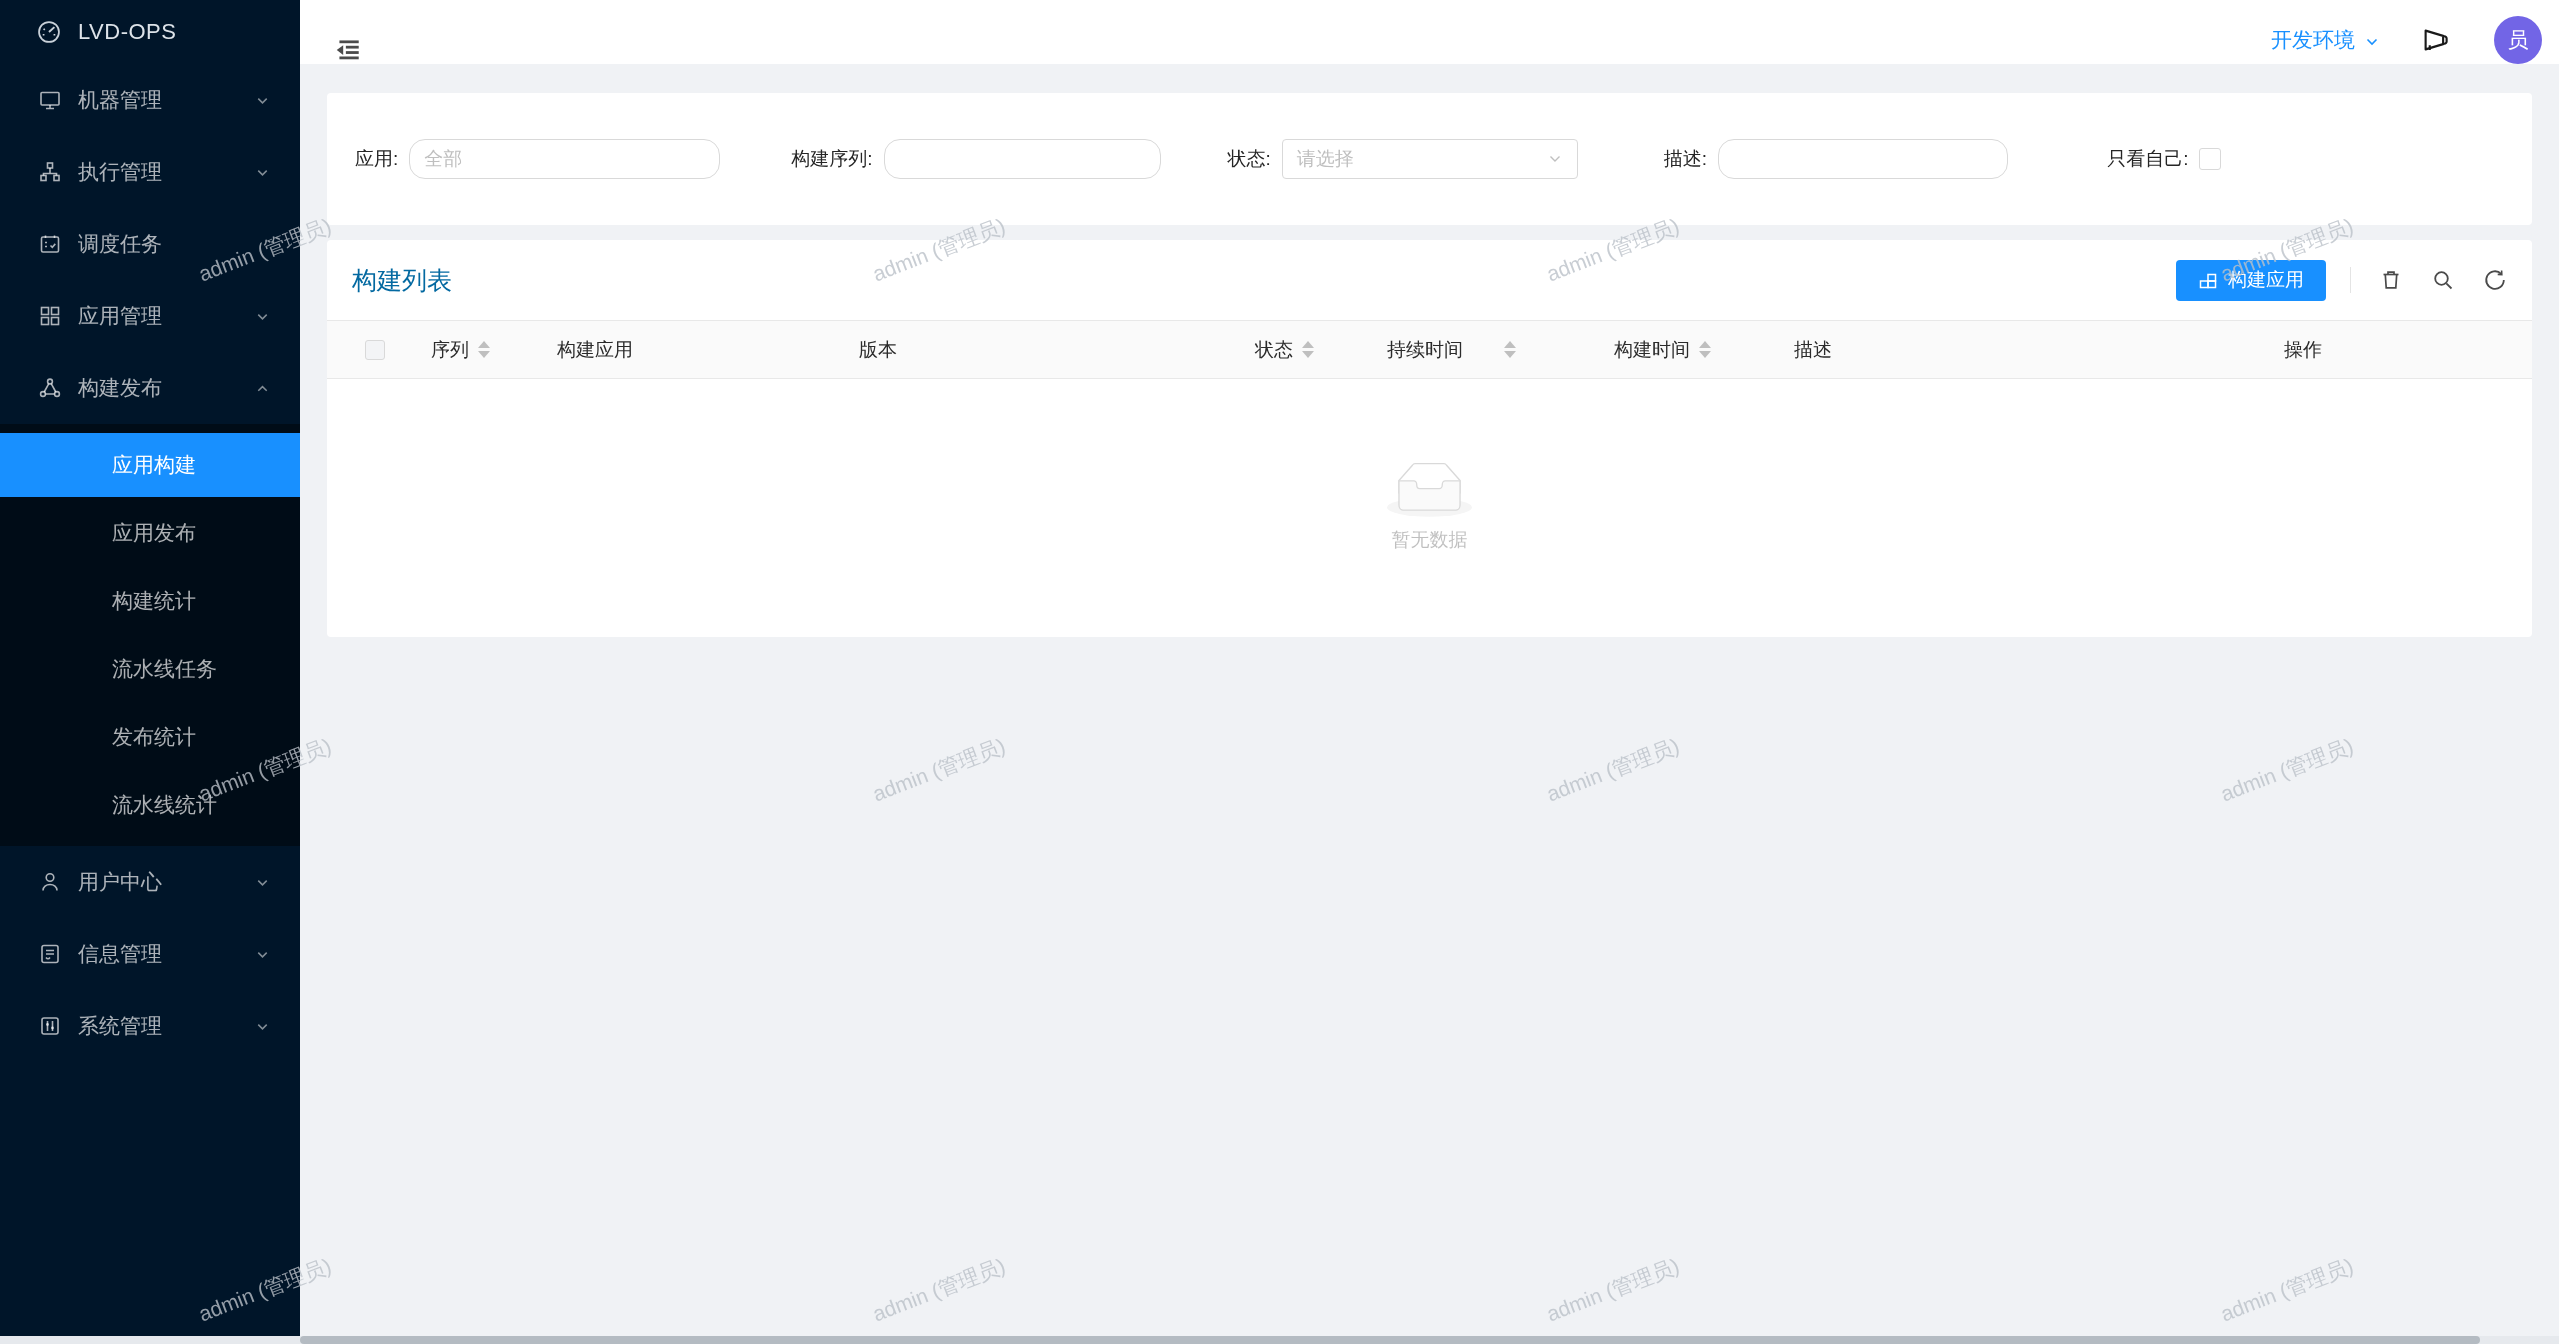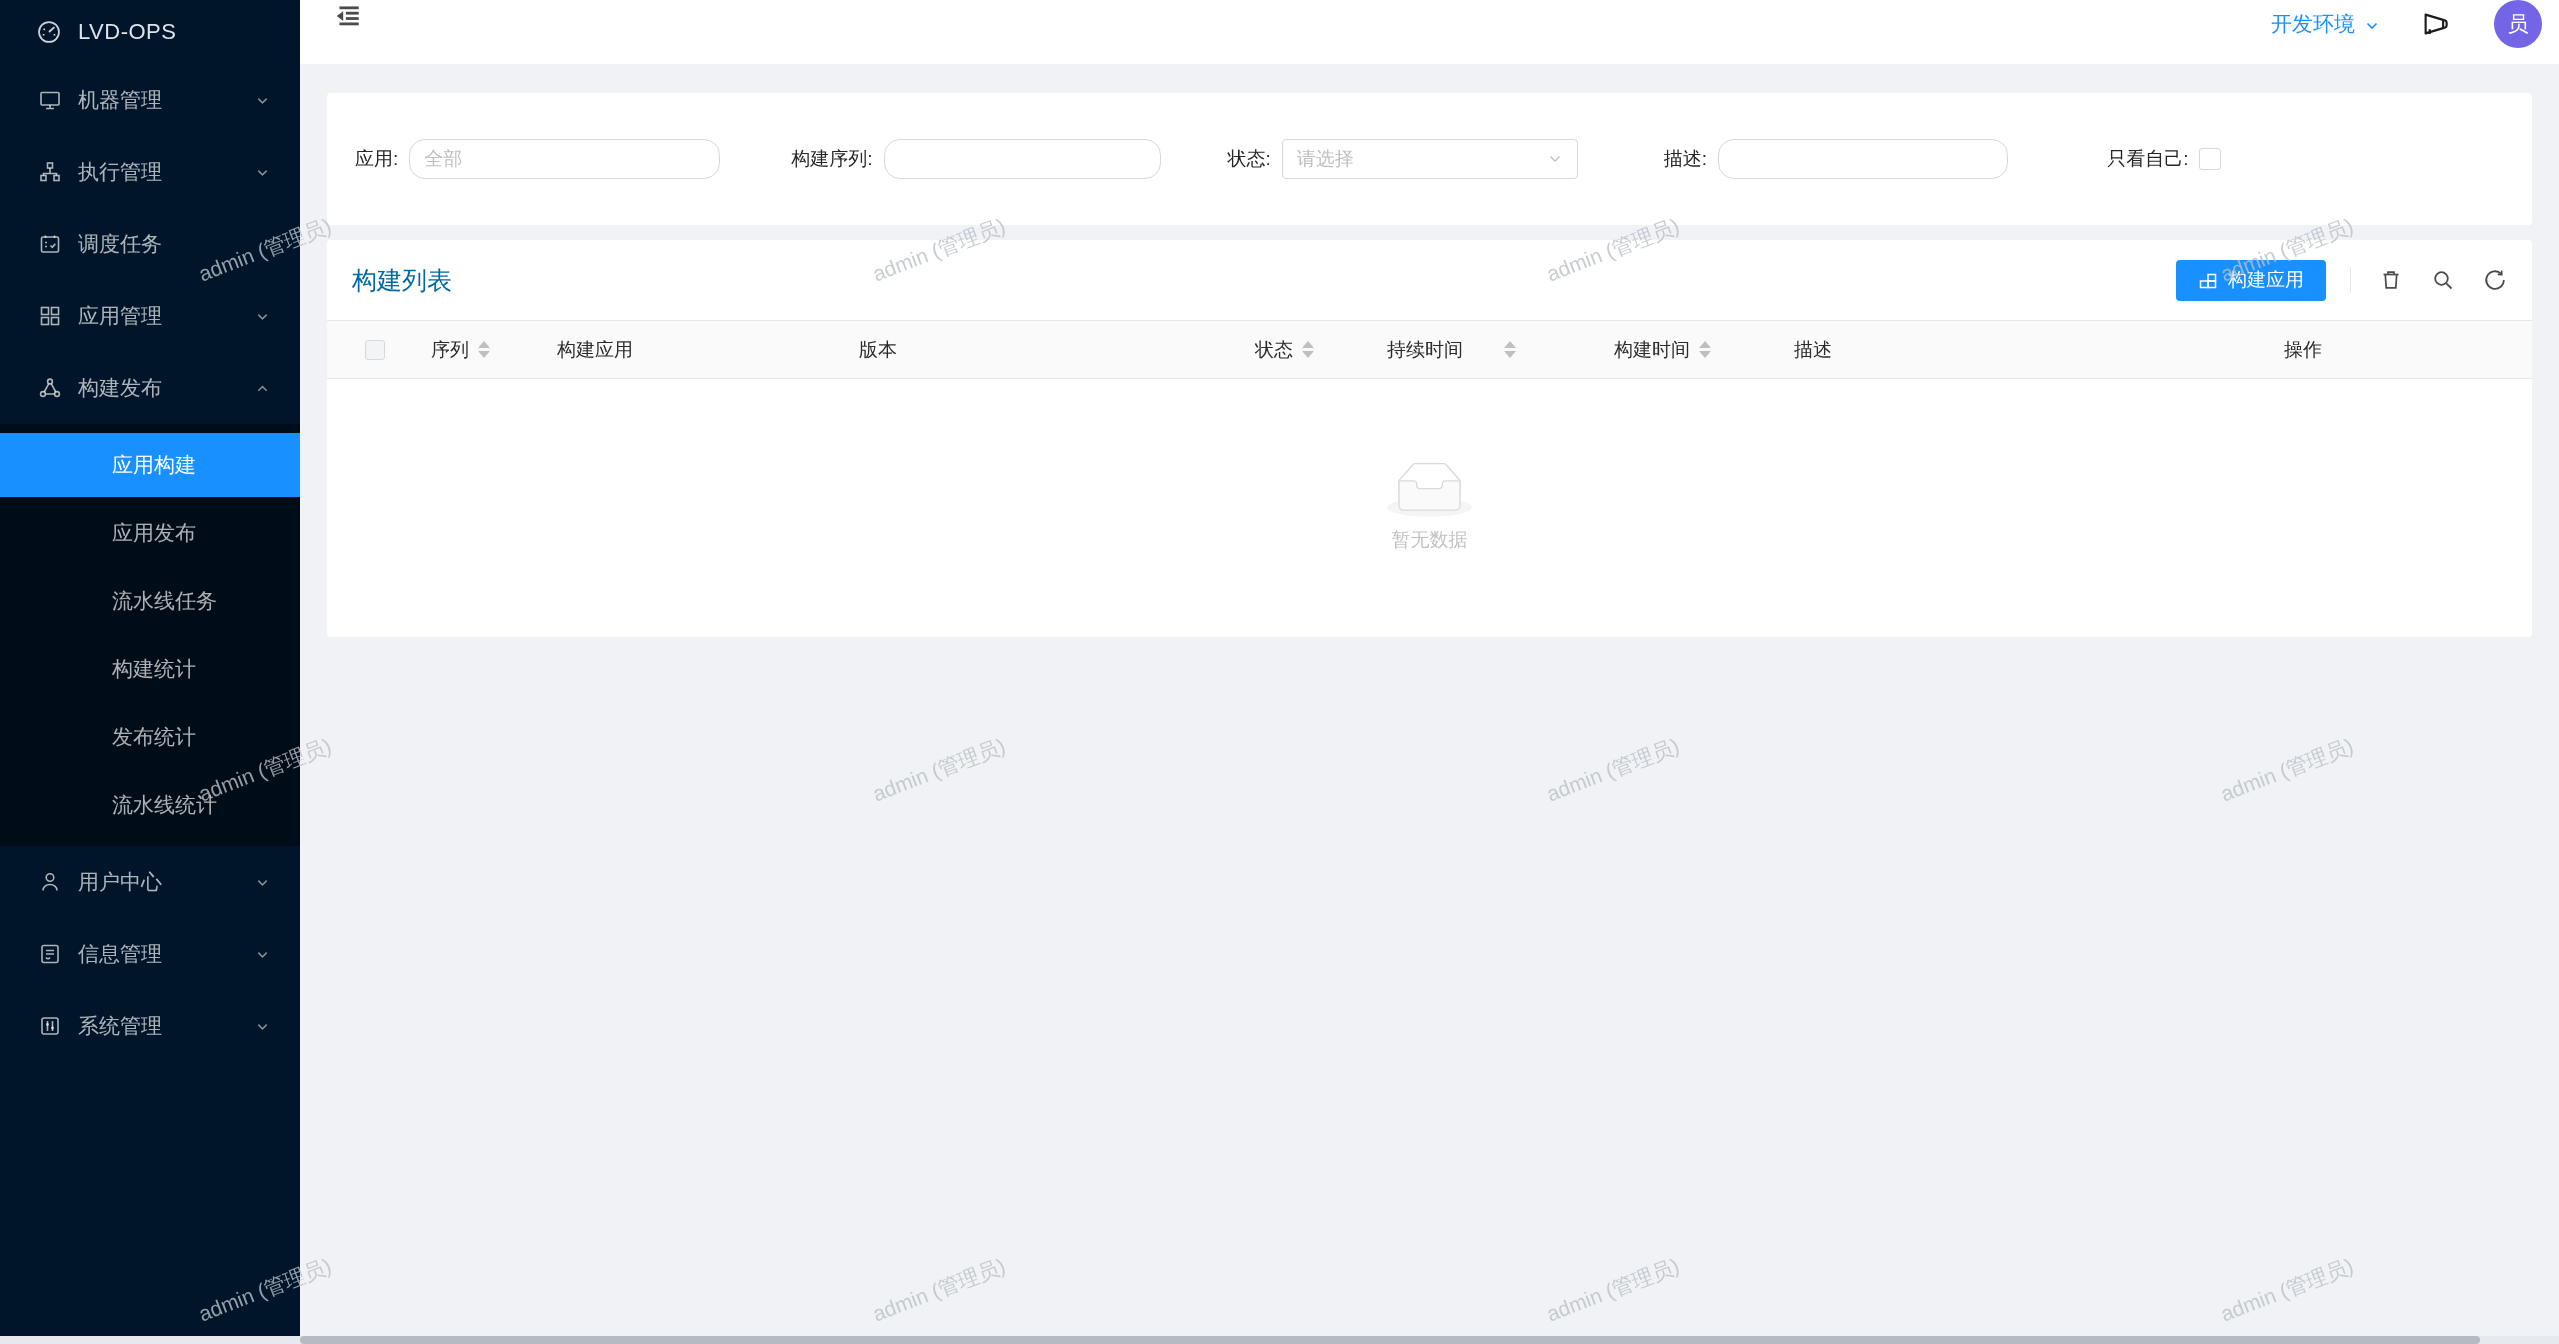--- a/index.html
+++ b/index.html
@@ -32,21 +32,21 @@
   .submenu { background:#000c17; padding:5px 0; }
   .sub-item {
     height:64px; margin:4px 0; display:flex; align-items:center;
     padding-left:112px; font-size:21px; color:rgba(255,255,255,.68); cursor:pointer;
   }
   .sub-item.active { background:#1890ff; color:#fff; }
 
   
   .main { position:absolute; left:300px; top:0; width:2259px; height:1344px; }
   .topbar {
-    height:64px; background:#fff; display:flex; align-items:flex-start;
+    height:64px; background:#fff; display:flex; align-items:flex-end;
     padding:0 17px 0 33px;
   }
   .fold-btn { cursor:pointer; color:#4b4b4b; }
   .topbar-right { margin-left:auto; display:flex; align-items:center; }
   .env-select { display:flex; align-items:center; color:#1890ff; font-size:21px; cursor:pointer; }
   .env-select .chev-b { margin-left:9px; margin-top:4px; }
   .horn { margin-left:40px; color:#1a1a1a; cursor:pointer; }
   .avatar {
     margin-left:44px; width:48px; height:48px; border-radius:50%;
     background:#7265e6; color:#fff; font-size:21px;
@@ -214,24 +214,24 @@
   </div>
 
   <div class="submenu">
     <div class="sub-item active">
       <span>应用构建</span>
     </div>
     <div class="sub-item">
       <span>应用发布</span>
     </div>
     <div class="sub-item">
+      <span>构建统计</span>
+    </div>
+    <div class="sub-item">
       <span>流水线任务</span>
-    </div>
-    <div class="sub-item">
-      <span>构建统计</span>
     </div>
     <div class="sub-item">
       <span>发布统计</span>
     </div>
     <div class="sub-item">
       <span>流水线统计</span>
     </div>
   </div>
 
   <div class="sb-item">

